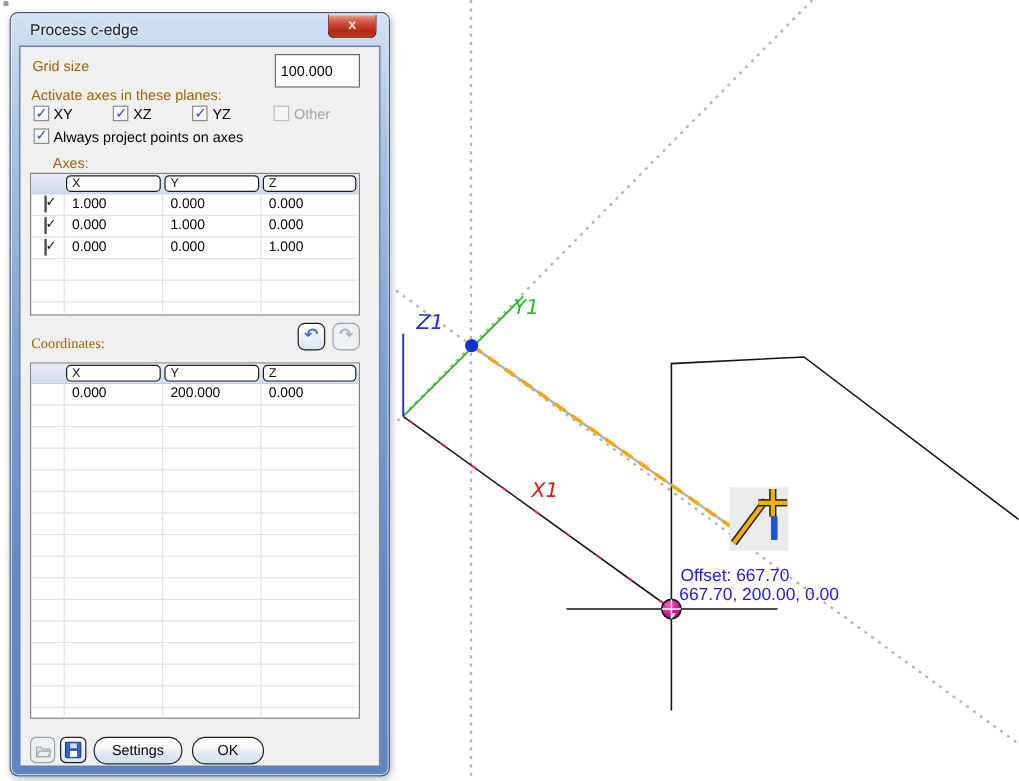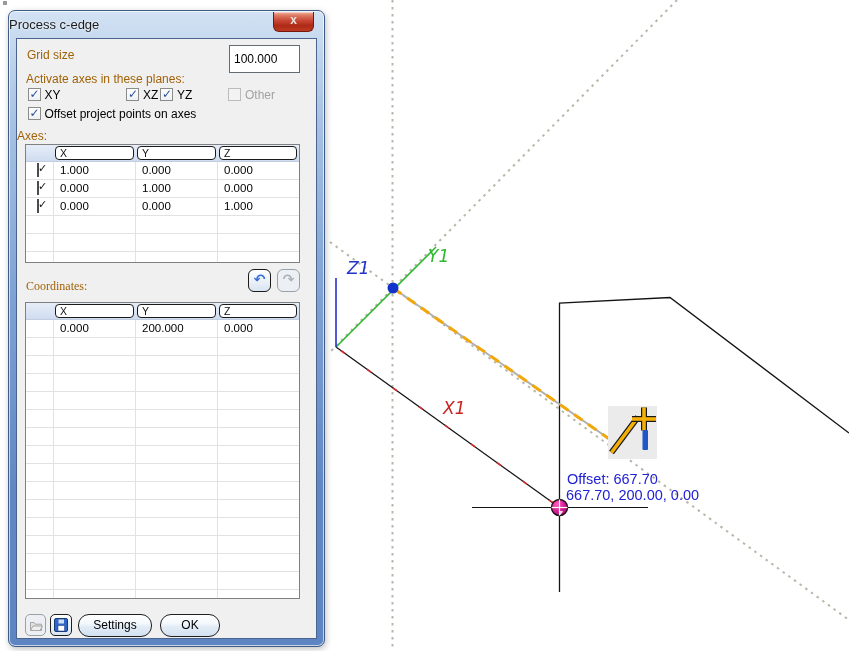--- a/index.html
+++ b/index.html
@@ -9,21 +9,21 @@
   
   #viewport{position:absolute;left:0;top:0;width:849px;height:651px;}
   .artifact{position:absolute;left:3px;top:1px;width:4px;height:4px;background:#9a9a9a;}
 
   
   .dialog{position:absolute;left:8px;top:10px;width:317px;height:637px;box-sizing:border-box;
           border:1px solid #3f5c88;border-radius:7px;
           background:linear-gradient(180deg,#d3e2f4 0%,#bdd2ea 8%,#a6c1e3 18%,#7fa2d4 45%,#6288c4 75%,#5e85c3 100%);
           box-shadow:inset 0 0 0 1px rgba(255,255,255,.65), 1px 2px 6px rgba(0,0,0,.25);}
   .titlebar{position:absolute;left:0;top:0;right:0;height:27px;line-height:27px;
-            padding-left:0;font-size:13px;color:#1b1b1b;text-shadow:0 0 3px #ffffff;}
+            padding-left:16px;font-size:13px;color:#1b1b1b;text-shadow:0 0 3px #ffffff;}
   .closebtn{position:absolute;top:1px;right:10px;width:41px;height:20px;box-sizing:border-box;
             border:1px solid #78180c;border-top:none;border-radius:0 0 6px 6px;
             background:linear-gradient(180deg,#efb5a2 0%,#dd7a62 18%,#c94734 45%,#ad2a17 72%,#c03a22 100%);
             color:#e9e2df;font-size:12px;font-weight:bold;text-align:center;line-height:17px;
             box-shadow:inset 0 1px 0 rgba(255,255,255,.4);cursor:default;}
   .content{position:absolute;left:7px;right:7px;top:27px;bottom:7px;background:#f0f0f0;
            border:1px solid #4a648e;font-size:12px;color:#000;}
 
   .lbl{position:absolute;font-size:12px;color:#a16207;white-space:nowrap;}
 
@@ -143,39 +143,39 @@
 
     <div class="lbl" style="left:10px;top:9px;">Grid size</div>
     <input class="textfield" value="100.000" style="">
 
     <div class="lbl" style="left:9px;top:33px;">Activate axes in these planes:</div>
 
     <div class="cbitem" style="left:10.5px;top:49px;width:60px;">
       <span class="cb checked"></span>
       <span class="cblabel">XY</span>
     </div>
-    <div class="cbitem" style="left:77px;top:49px;width:60px;margin-left:32px;">
+    <div class="cbitem" style="left:77px;top:49px;width:60px;">
       <span class="cb checked"></span>
       <span class="cblabel">XZ</span>
     </div>
     <div class="cbitem" style="left:143px;top:49px;width:60px;">
       <span class="cb checked"></span>
       <span class="cblabel">YZ</span>
     </div>
     <div class="cbitem" style="left:211px;top:49px;width:70px;">
       <span class="cb disabled"></span>
       <span class="cblabel gray">Other</span>
     </div>
 
     <div class="cbitem" style="left:10.5px;top:68px;width:260px;">
       <span class="cb checked"></span>
-      <span class="cblabel">Offset project points on axes</span>
-    </div>
-
-    <div class="lbl" style="left:0;top:90px;">Axes:</div>
+      <span class="cblabel">Always project points on axes</span>
+    </div>
+
+    <div class="lbl" style="left:27px;top:90px;">Axes:</div>
 
     <div class="grid-table" style="top:105px;height:119px;">
       <div class="thead">
         <div></div>
         <div class="hpill">X</div>
         <div class="hpill">Y</div>
         <div class="hpill">Z</div>
       </div>
       <div class="trow">
         <div class="tcell"><span class="tcb"></span></div>

